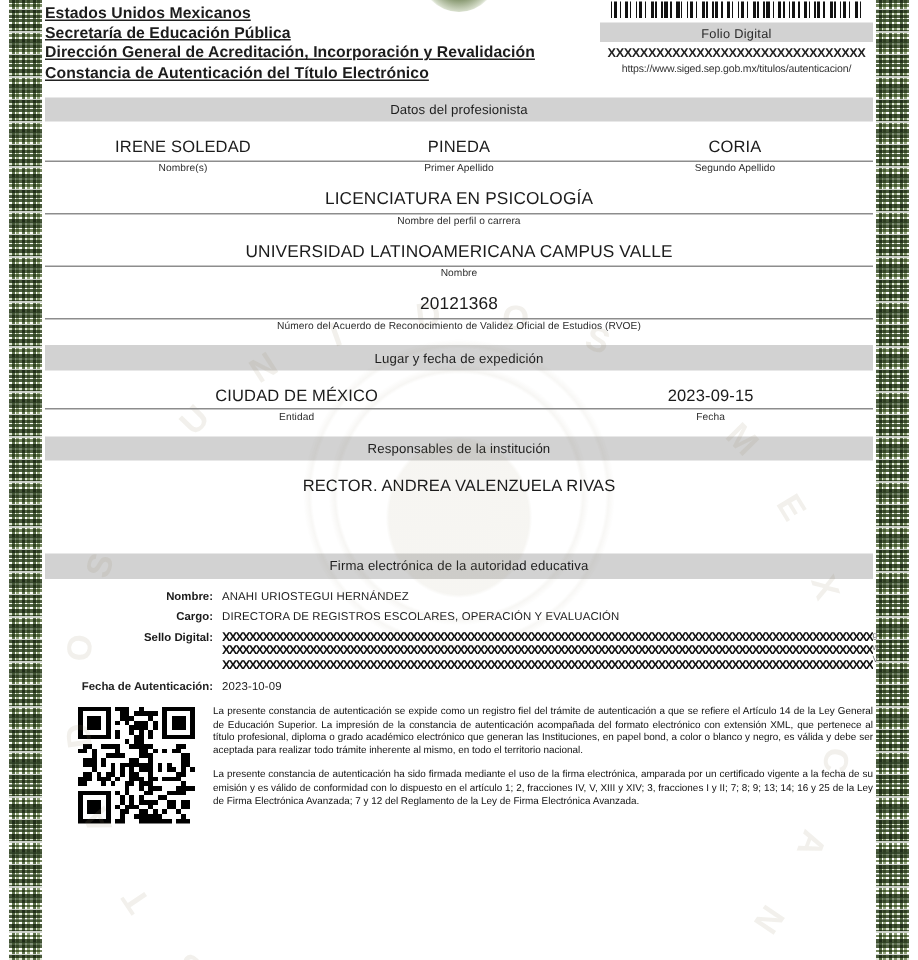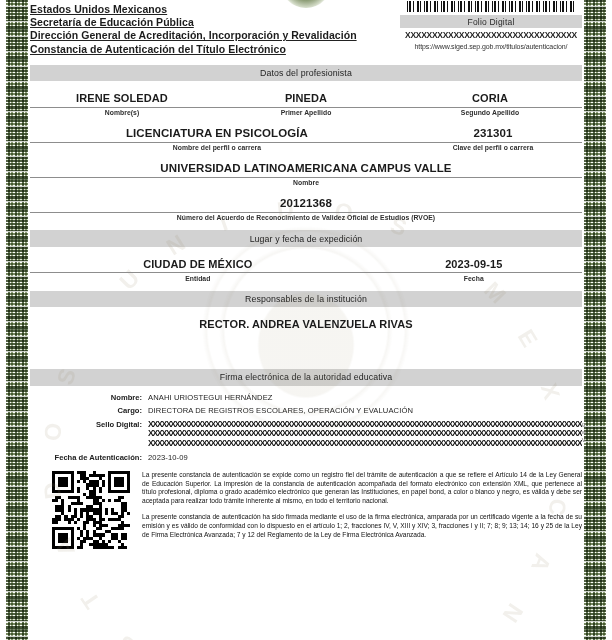--- a/index.html
+++ b/index.html
@@ -99,21 +99,21 @@
   
   .bar {
     background:#d2d2d2; text-align:center;
     font-size:8.8px; color:#1e1e1e;
     padding:3.2px 0; margin-top:9px;
     letter-spacing:.1px;
   }
 
   
   .row { display:flex; position:relative; }
-  .fld { position:relative; padding-top:11px;font-weight:bold; }
+  .fld { position:relative; padding-top:11px; }
   .fld .val {
     text-align:center; font-size:11px; color:#1b1b1b;
     padding-bottom:2.5px; white-space:nowrap; letter-spacing:.1px;
   }
   .fld .rule { border-top:1px solid #8d8d8d; }
   .fld .cap {
     text-align:center; font-size:6.8px; color:#2e2e2e;
     padding-top:1.5px; letter-spacing:.05px;
   }
   .fld.big .val { font-size:11.5px; }
@@ -217,25 +217,20 @@
       <div class="rule"></div>
       <div class="cap">Segundo Apellido</div>
     </div>
   </div>
   <div class="row">
     <div class="fld big" style="flex:2.1">
       <div class="val">LICENCIATURA EN PSICOLOGÍA</div>
       <div class="rule"></div>
       <div class="cap">Nombre del perfil o carrera</div>
     </div>
-    <div class="fld big" style="flex:1">
-      <div class="val">231301</div>
-      <div class="rule"></div>
-      <div class="cap">Clave del perfil o carrera</div>
-    </div>
   </div>
 
   <div class="row">
     <div class="fld big" style="flex:1">
       <div class="val">UNIVERSIDAD LATINOAMERICANA CAMPUS VALLE</div>
       <div class="rule"></div>
       <div class="cap">Nombre</div>
     </div>
   </div>
   <div class="row">

